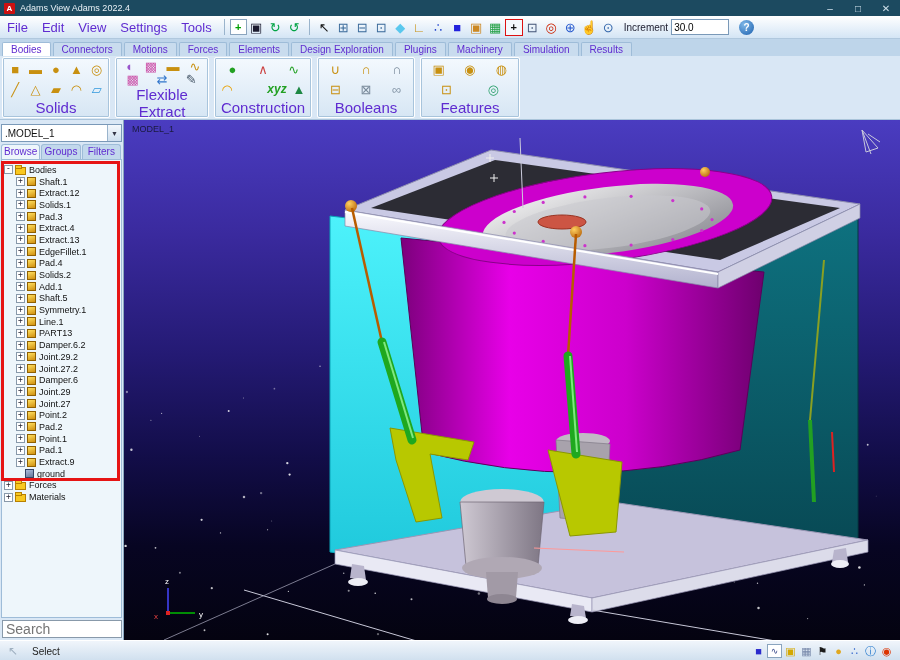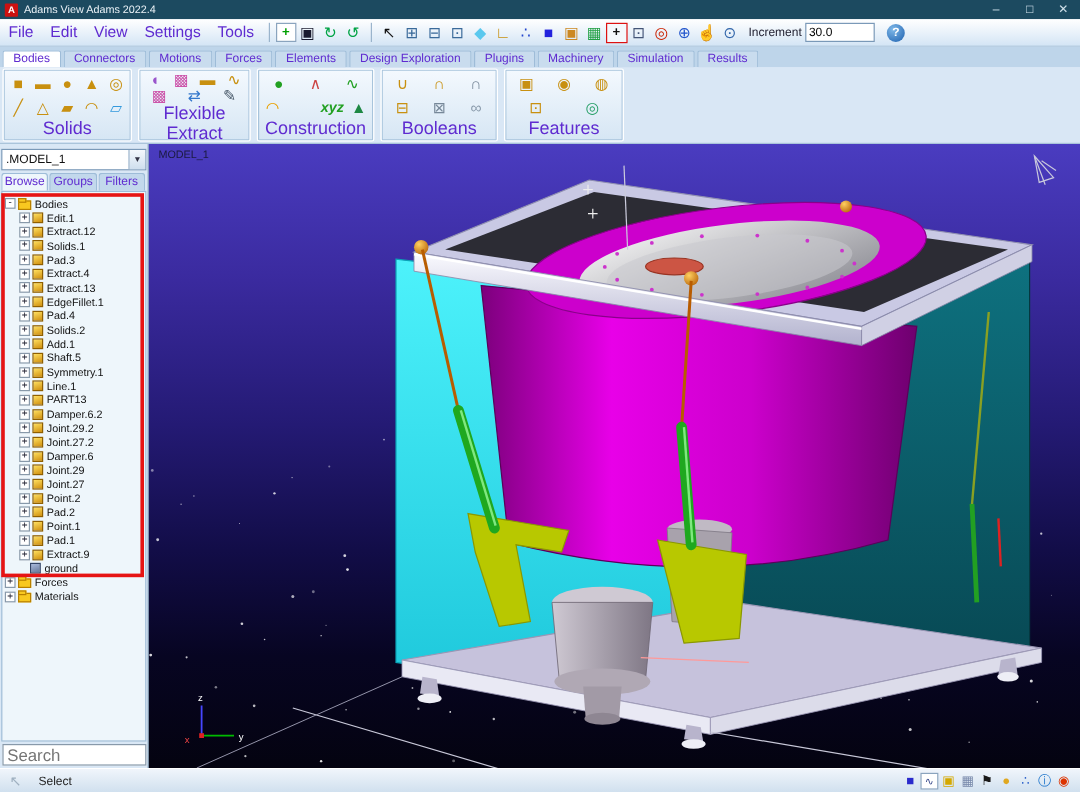--- a/index.html
+++ b/index.html
@@ -228,21 +228,21 @@
       </div>
     <div id="tree">
         <div class="trow d0">
           <span class="exp">-</span>
           <span class="tico folder"></span>
           <span>Bodies</span>
         </div>
         <div class="trow d1">
           <span class="exp">+</span>
           <span class="tico part"></span>
-          <span>Edit.1</span>
+          <span>Shaft.1</span>
         </div>
         <div class="trow d1">
           <span class="exp">+</span>
           <span class="tico part"></span>
           <span>Extract.12</span>
         </div>
         <div class="trow d1">
           <span class="exp">+</span>
           <span class="tico part"></span>
           <span>Solids.1</span>

